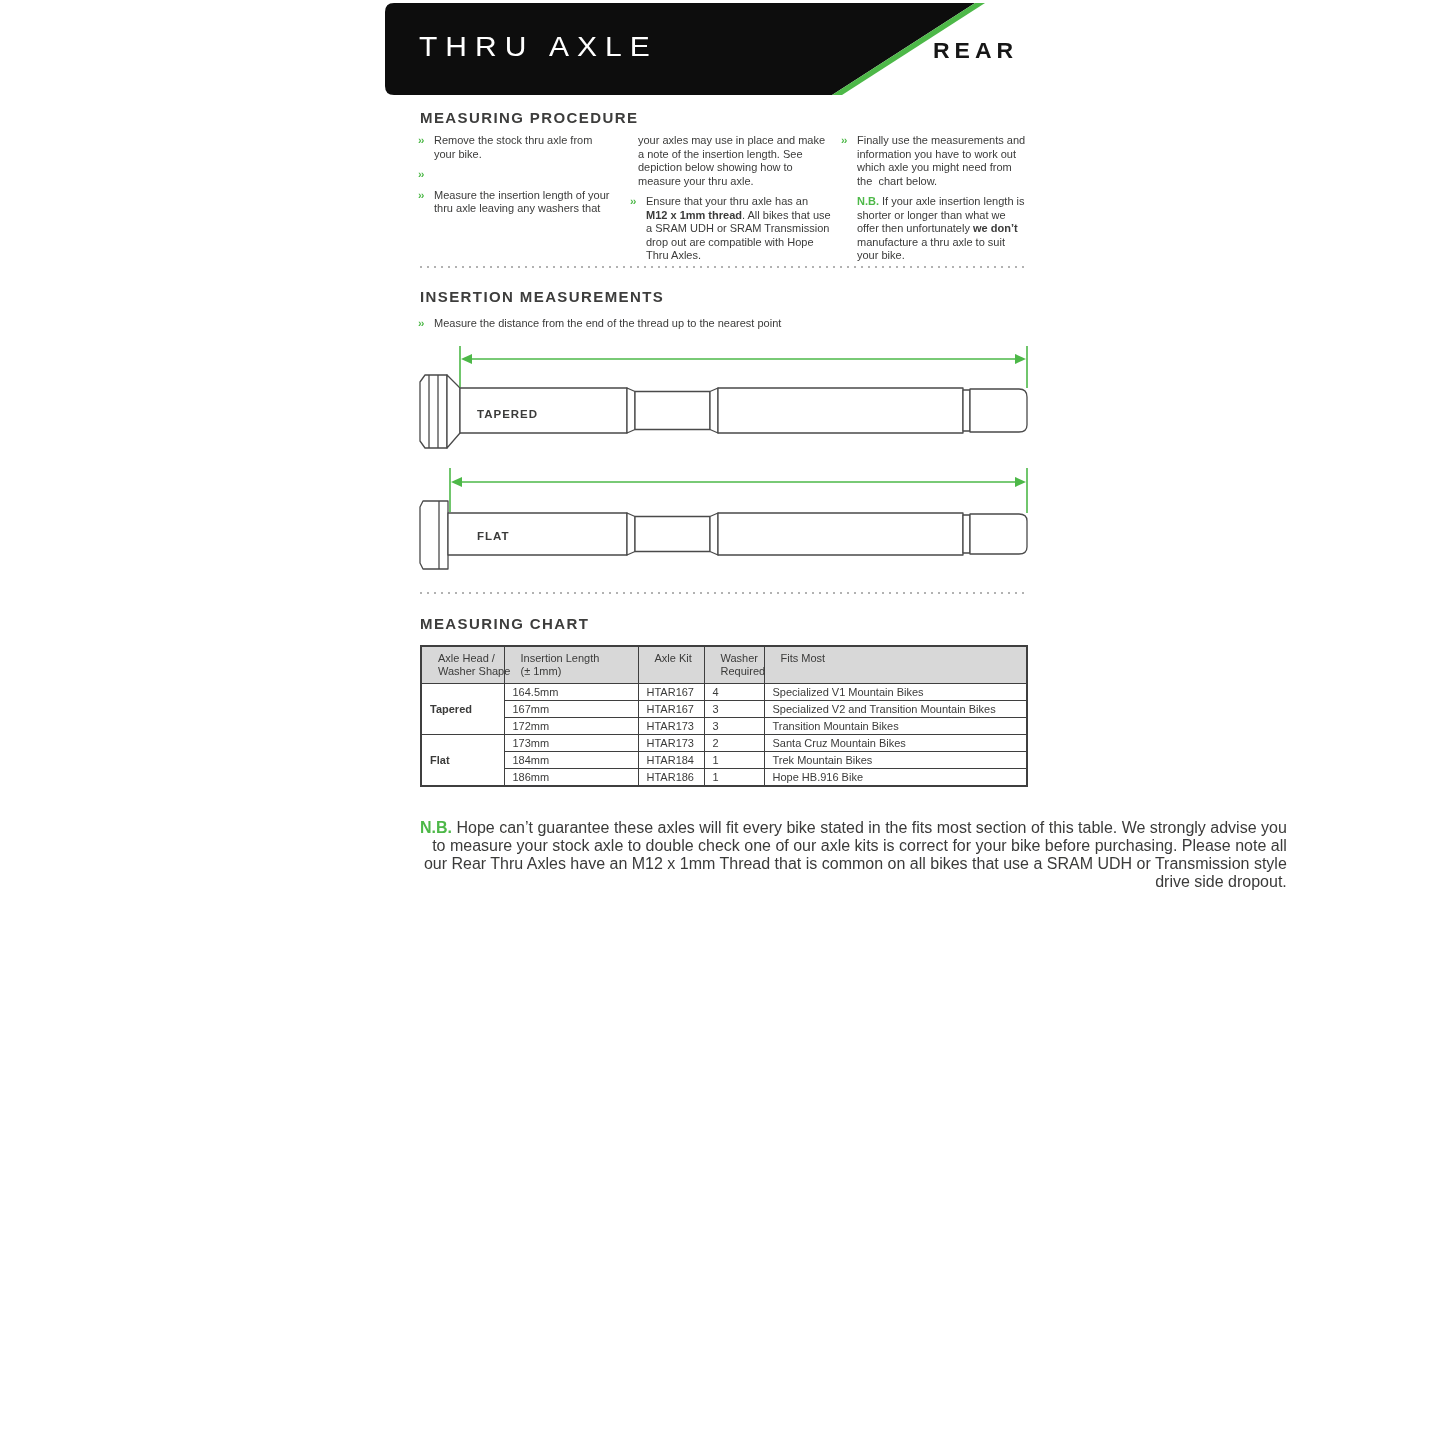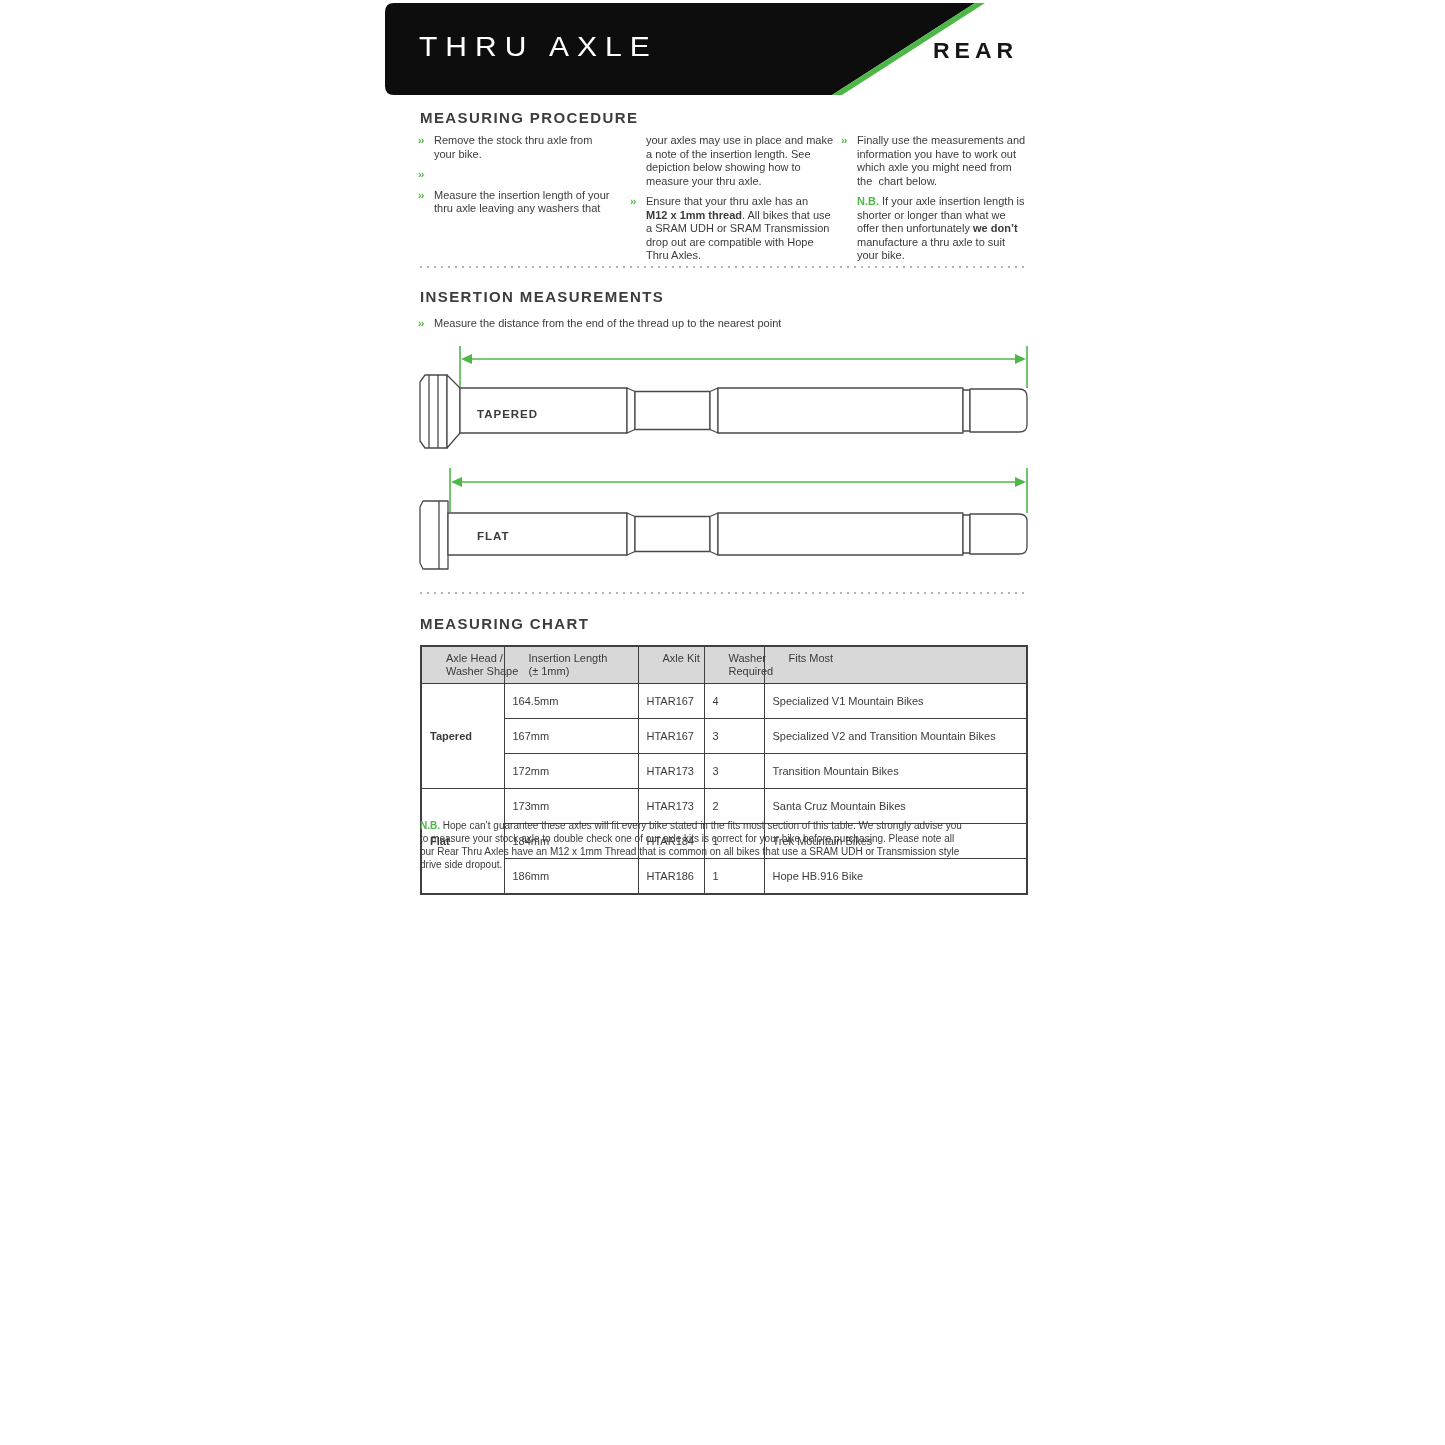--- a/index.html
+++ b/index.html
@@ -23,21 +23,21 @@
   
   .sec-h {
     position:absolute; left:420px; font-size:15px; letter-spacing:1.4px;
     color:#3d3d3c; font-weight:700; white-space:nowrap;
   }
   
   .col { position:absolute; top:134px; width:210px; font-size:11px; line-height:13.5px; }
   .bullet { display:flex; margin-bottom:7px; }
   .mk { color:var(--green); font-weight:700; flex:0 0 16px; letter-spacing:-1px; }
   .tx { white-space:pre; }
-  .cont { margin-left:16px; white-space:pre; margin-bottom:7px; }
+  .cont { margin-left:8px; white-space:pre; margin-bottom:7px; }
   .bold { font-weight:700; }
   .nb-label { color:var(--green); font-weight:700; }
   .nbp { margin-left:16px; white-space:pre; }
   
   .dots {
     position:absolute; left:420px; width:606px; height:2px;
     background:repeating-linear-gradient(90deg,#b2b2b2 0 2px,transparent 2px 7px);
   }
   
   .ins-bullet { position:absolute; left:418px; top:317px; display:flex; font-size:11px; }
@@ -45,27 +45,27 @@
   .axle { position:absolute; }
   
   .chart-table {
     position:absolute; left:420px; top:645px; border-collapse:collapse;
     font-size:11px; color:#3b3b3a; table-layout:fixed; width:606px;
   }
   .chart-table th, .chart-table td { border:1px solid #3f3f3f; }
   .chart-table { border:2px solid #3f3f3f; }
   .chart-table th {
     background:#d8d8d8; font-weight:400; text-align:left; vertical-align:top;
-    padding:5px 24px; line-height:13px; white-space:pre; height:24px;
-  }
-  .chart-table td { padding:10px 8px; height:14px; line-height:13px; white-space:nowrap; overflow:hidden; }
+    padding:5px 16px; line-height:13px; white-space:pre; height:24px;
+  }
+  .chart-table td { padding:1px 8px; height:14px; line-height:13px; white-space:nowrap; overflow:hidden; }
   .shape-cell { font-weight:700; vertical-align:middle; }
   .kit-nb { border-bottom-style:hidden; }
   
-  .footnote { position:absolute; left:420px; top:819px; font-size:10px; line-height:13px; white-space:pre; }
+  .footnote { position:absolute; left:420px; top:819px; font-size:16px; line-height:18px; white-space:pre;text-align:right; }
 </style>
 </head>
 <body>
 
 <div class="page" style="--green:#4db848">
 
   <div class="banner">
     <svg width="618" height="92" viewBox="0 0 618 92">
       <path d="M9,0 H590 L447,92 H9 Q0,92 0,83 V9 Q0,0 9,0 Z" fill="#0d0d0d"></path>
       <polygon points="590,0 600,0 457,92 447,92" fill="#4db848"></polygon>

